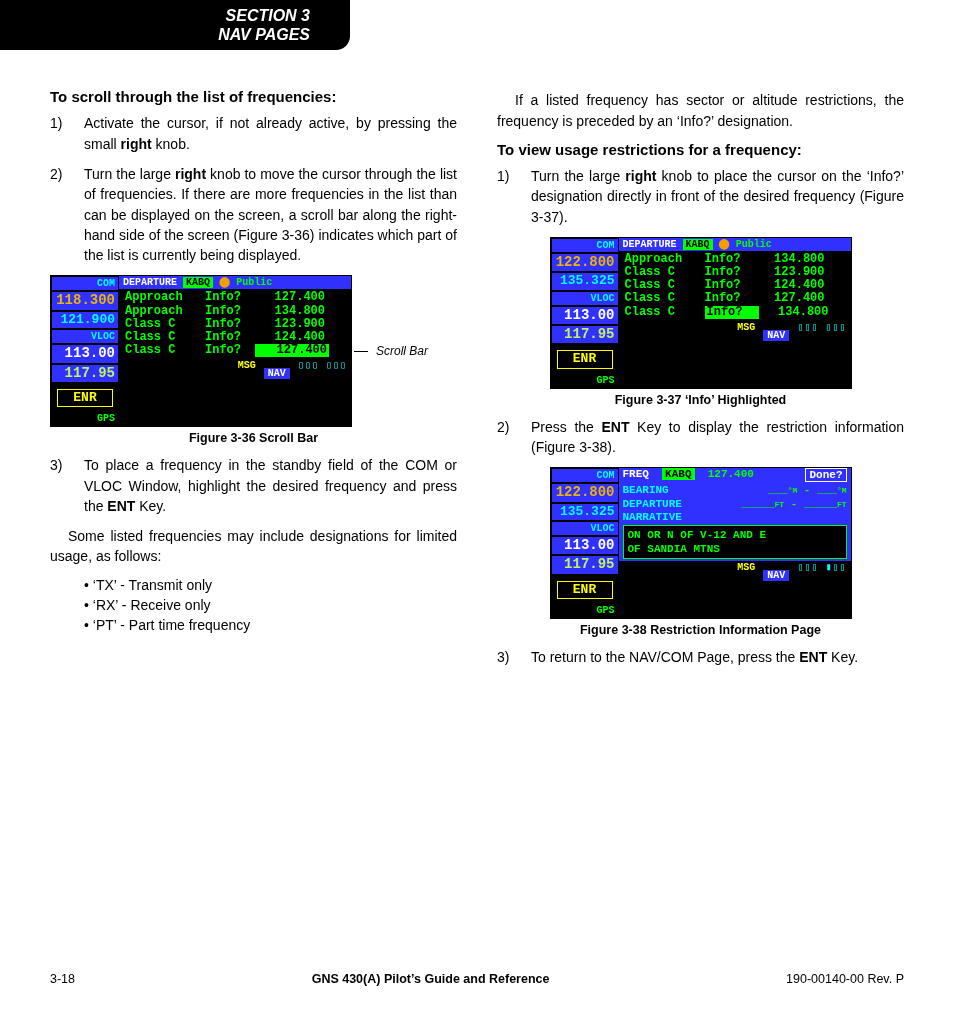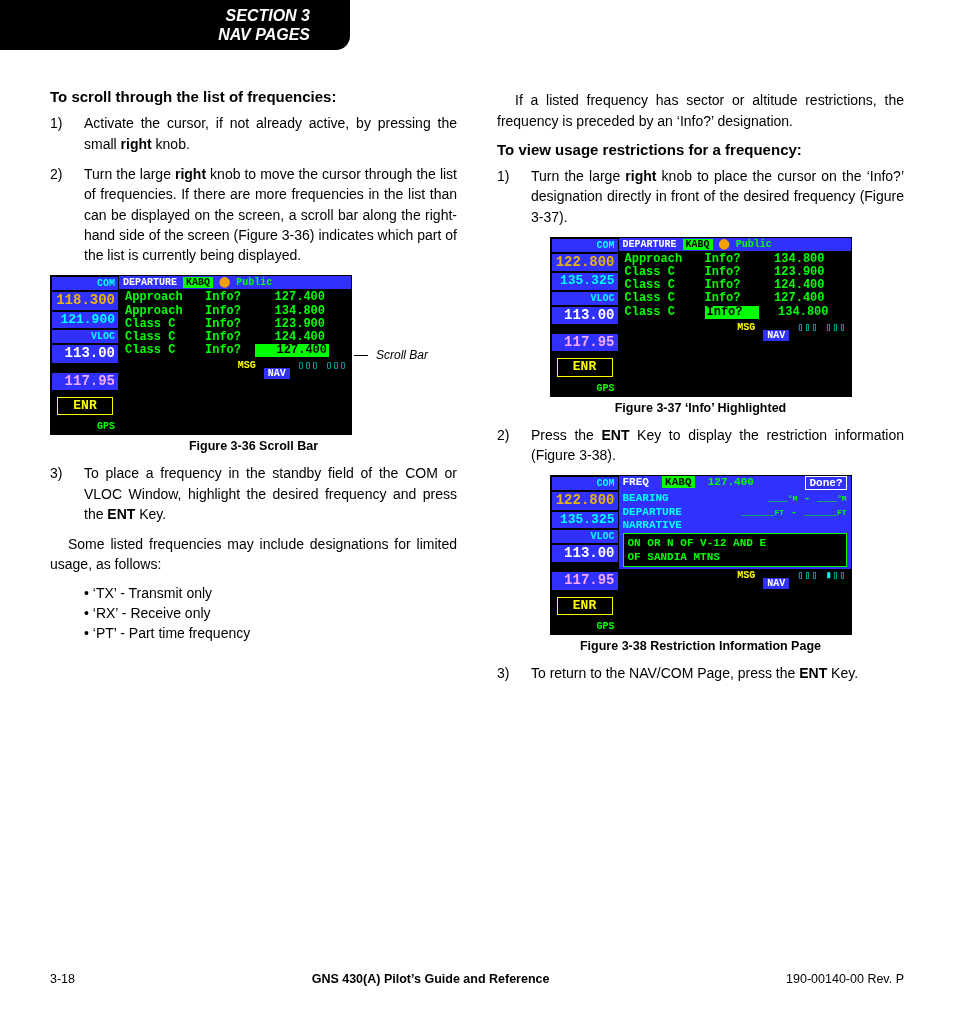--- a/index.html
+++ b/index.html
@@ -109,21 +109,21 @@
     border: 1px solid #000;
     padding: 1px 3px;
     font-weight: 700;
     text-align: right;
   }
   .sb-com-h { background:#3030ff; color:#0ff; font-size:10px; }
   .sb-com-a { background:#3030ff; color:#eab308; font-size:14px; }
   .sb-com-s { background:#3030ff; color:#0ff; font-size:13px; }
   .sb-vloc-h{ background:#3030ff; color:#0ff; font-size:10px; }
   .sb-vloc-a{ background:#3030ff; color:#fff; font-size:14px; }
-  .sb-vloc-s{ background:#3030ff; color:#f0abfc; font-size:14px;margin-top:8px; }
+  .sb-vloc-s{ background:#3030ff; color:#bef264; font-size:14px; }
   .sb-blank { background:#000; flex:1; }
   .sb-enr   { background:#000; color:#ff0; text-align:center; border-color:#ff0; margin:2px 6px; font-size:13px;}
   .sb-gps   { background:#000; color:#0f0; font-size:10px; padding-top:3px;}
   .gns-main { flex:1; display:flex; flex-direction:column; }
   .gns-title-row {
     background:#3030ff; color:#fff; display:flex; align-items:center;
     padding:1px 4px; font-weight:700; font-size:10px; gap:6px;
   }
   .gns-chip { background:#0f0; color:#000; padding:0 3px; }
   .gns-pub { color:#0f0; }

